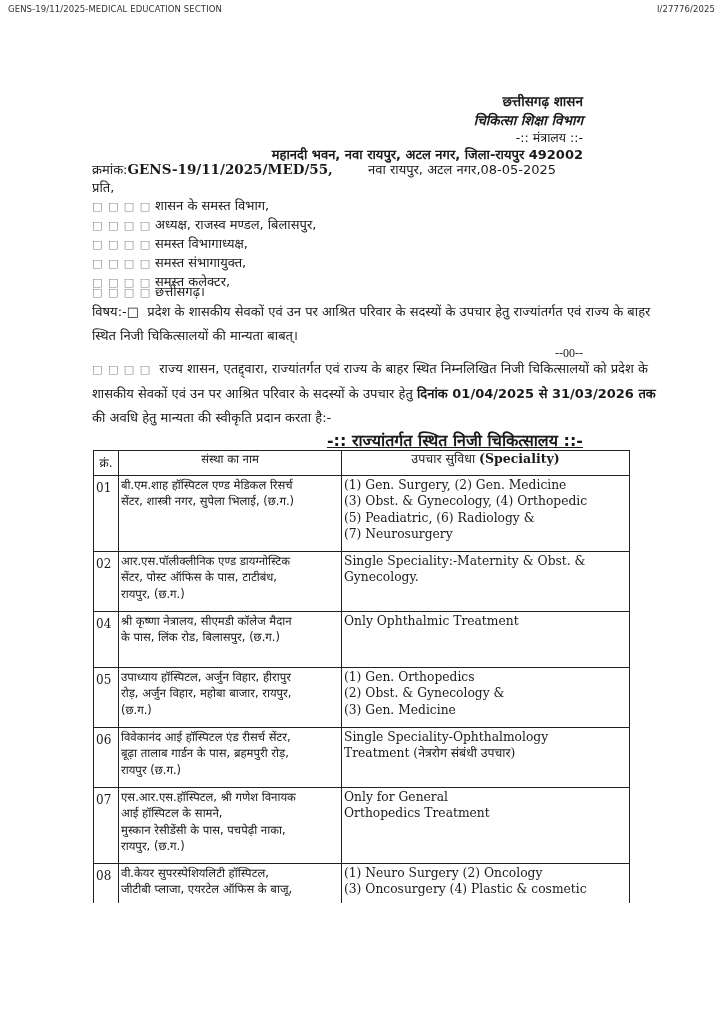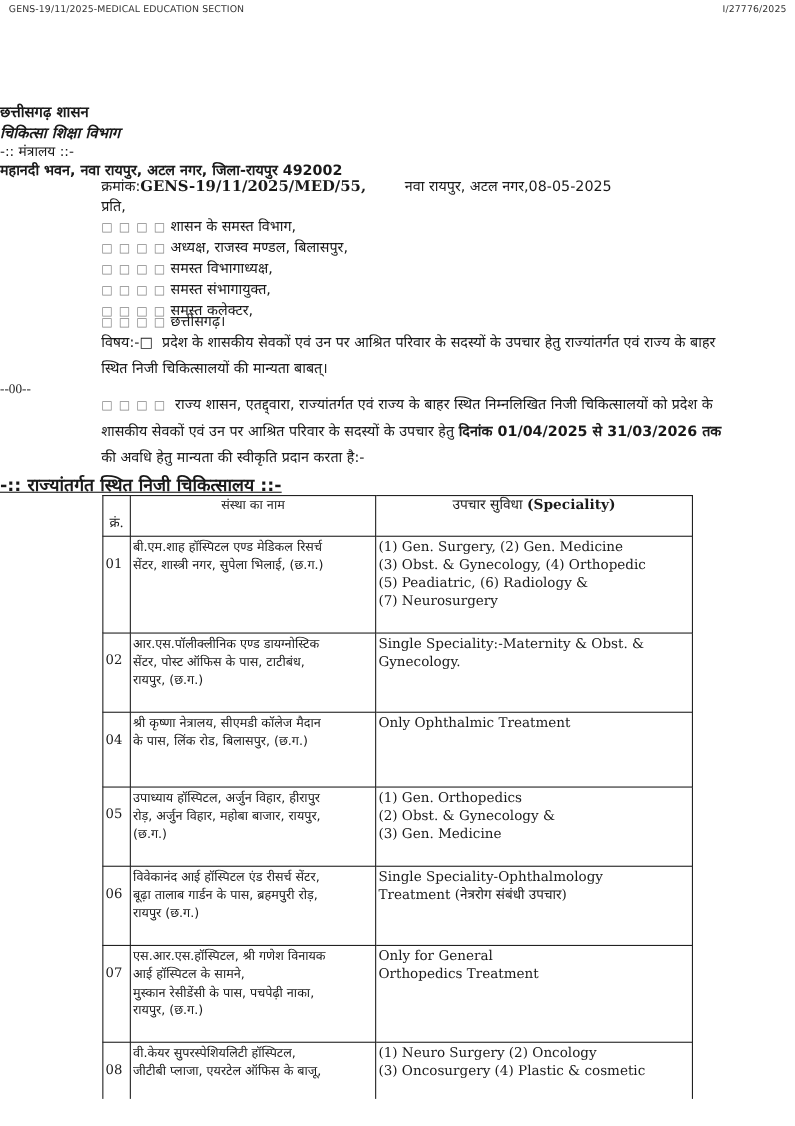--- a/index.html
+++ b/index.html
@@ -1,41 +1,41 @@
 <!DOCTYPE html>
 <html><head>
 <meta charset="utf-8">
 <style>
   html, body { margin: 0; padding: 0; background: #ffffff; }
   body { width: 723px; height: 1024px; position: relative; overflow: hidden; color: #1a1a1a; font-family: "DejaVu Sans", sans-serif; }
   .hdr { position: absolute; top: 4px; font-family: "DejaVu Sans", sans-serif; font-size: 8.5px; color: #333; letter-spacing: 0.1px; }
   .hdr-left { left: 8px; }
   .hdr-right { right: 8px; }
-  .center { position: absolute; left: 0; width: 583px; text-align: left; }
+  .center { position: absolute; left: 0; width: 583px; text-align: right; }
   .t1 { top: 92px; font-size: 13.5px; font-weight: bold; }
   .t2 { top: 111px; font-size: 13.5px; font-weight: bold; font-style: italic; }
   .t3 { top: 129px; font-size: 12.5px; }
   .t4 { top: 145px; font-size: 13px; font-weight: bold; }
   .line { position: absolute; font-size: 13px; white-space: nowrap; }
   .ref { left: 92px; top: 160px; }
   .ref b { font-family: "DejaVu Serif", serif; font-size: 13.5px; }
   .refdate { left: 368px; top: 160px; }
   .prati { left: 92px; top: 178px; }
   .addr { left: 92px; font-size: 13px; }
   .boxes { color: #888; letter-spacing: 1px; font-size: 11px; margin-right: 4px; }
   .subject { position: absolute; left: 92px; top: 296px; width: 570px; font-size: 13px; line-height: 24px; }
   .sep { top: 346px; font-size: 12px; font-family: "Liberation Serif", serif; }
   .body-para { position: absolute; left: 92px; top: 355px; width: 570px; font-size: 13px; line-height: 24px; }
   .body-para b { font-weight: bold; }
   .section-title { top: 429px; font-size: 16px; text-decoration: underline; font-weight: bold; }
   table { position: absolute; left: 93px; top: 450px; border-collapse: collapse; width: 537px; font-size: 12px; }
   td, th { border: 1px solid #222; vertical-align: top; padding: 1px 2px; line-height: 16.5px; }
   th { font-weight: normal; text-align: center; font-size: 12.5px; padding: 0 2px 3px 2px; }
   th.spec b { font-family: "DejaVu Serif", serif; }
-  .c1 { width: 20px; font-family: "DejaVu Serif", serif; font-size: 12px; padding-top: 16px; }
+  .c1 { width: 20px; font-family: "DejaVu Serif", serif; font-size: 12px; padding-top: 4px; }
   .c2 { width: 218px; font-size: 11.5px; }
   .c3 { font-family: "DejaVu Serif", serif; font-size: 12.3px; }
   .c3 .line-item { display: block; white-space: nowrap; }
   .c2 .line-item { display: block; white-space: nowrap; }
   tr.r1 td { height: 70px; }
   tr.r2 td { height: 54px; }
   tr.r3 td { height: 54px; }
   tr.r4 td { height: 50px; }
   tr.r5 td { height: 54px; }
   tr.r6 td { height: 54px; }

